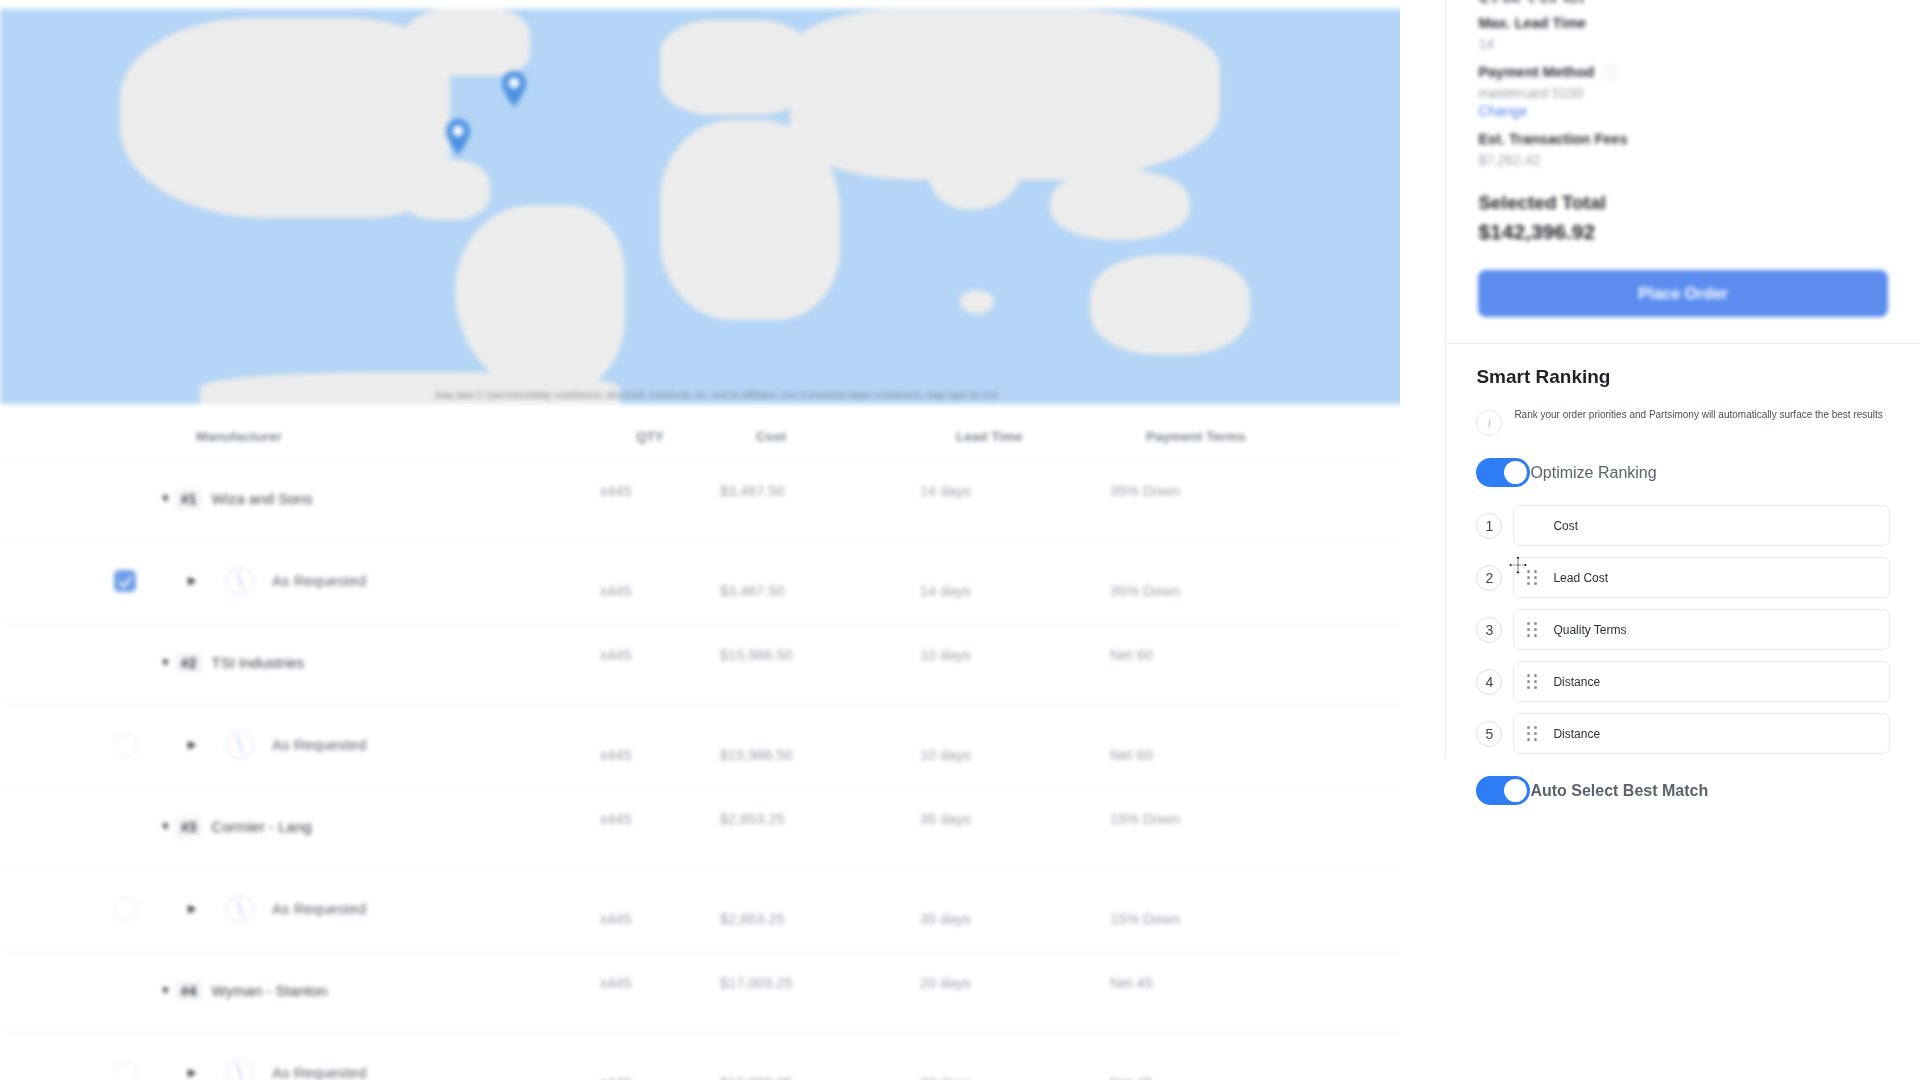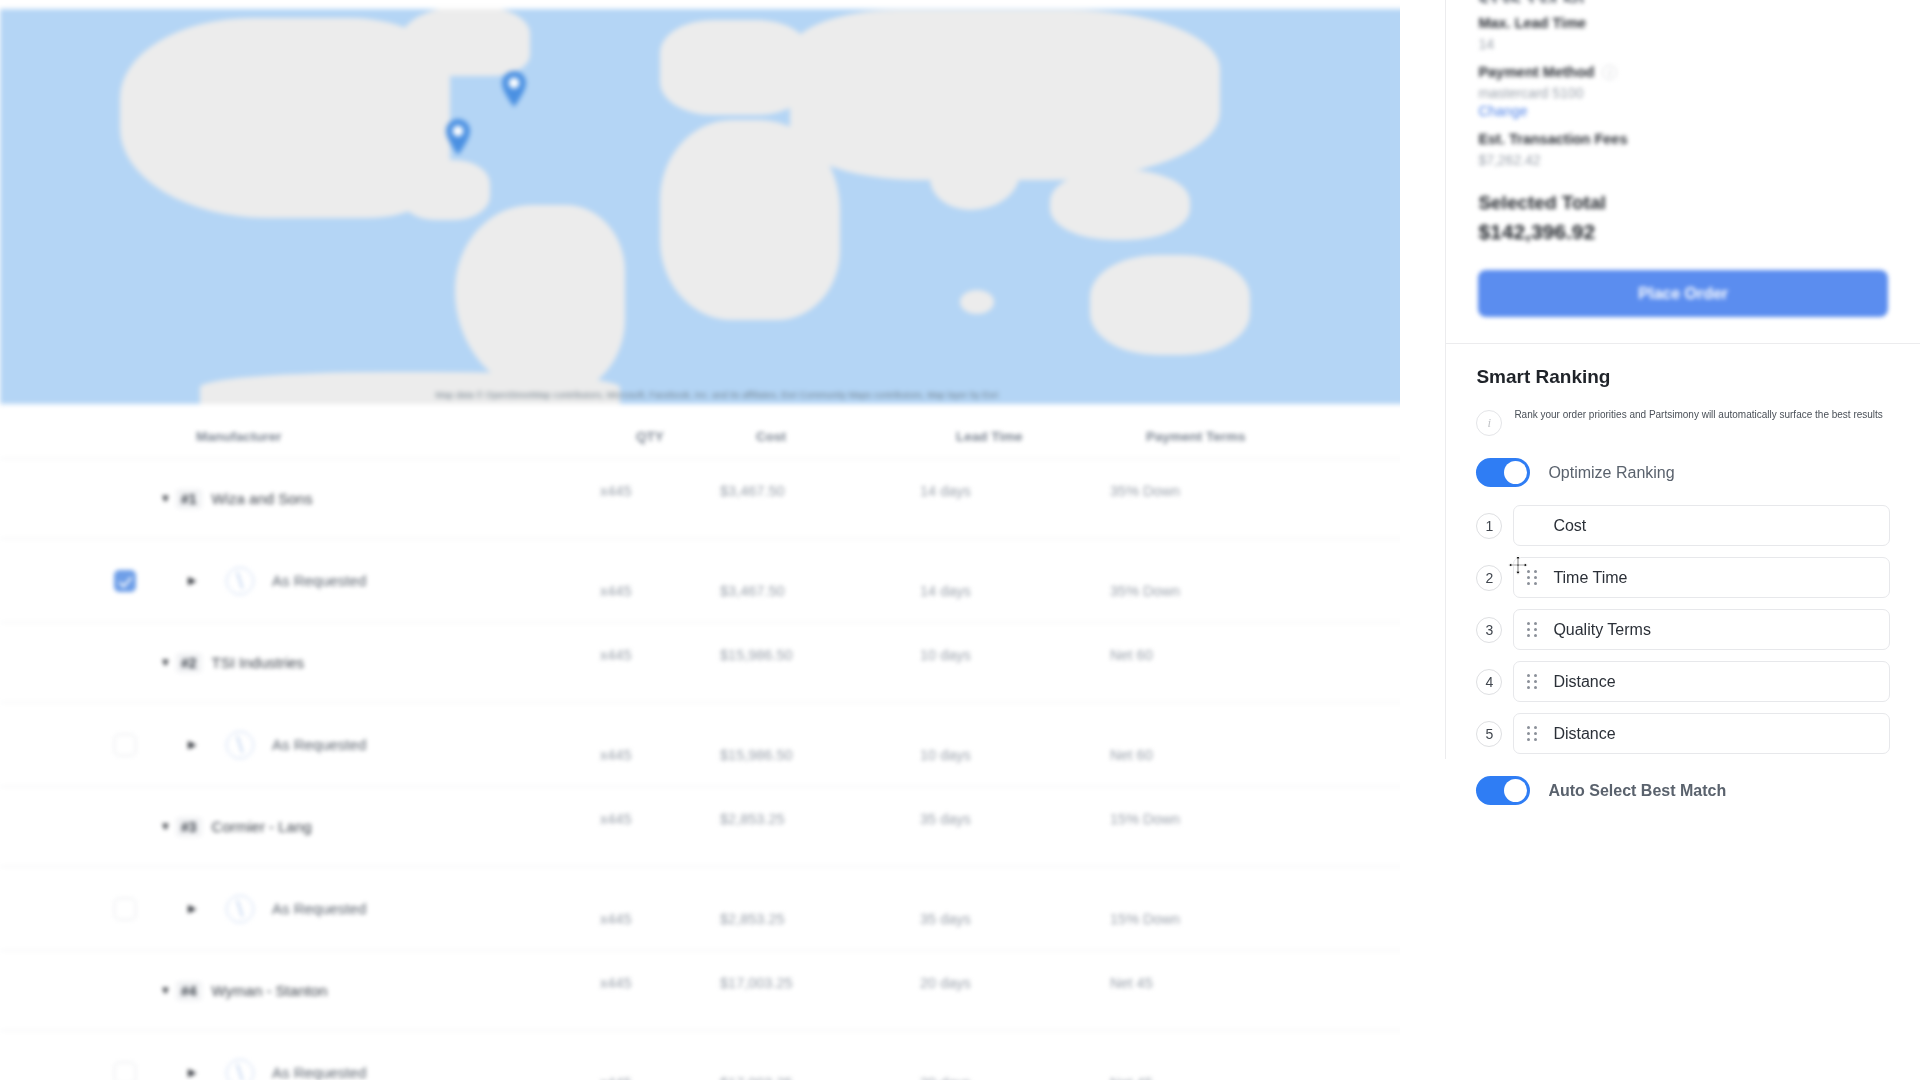--- a/index.html
+++ b/index.html
@@ -152,21 +152,21 @@
   .rank-desc-row { display: flex; align-items: flex-start; gap: 12px; margin-top: 20px; }
   .desc-circle {
     width: 26px; height: 26px; border-radius: 50%;
     border: 1.3px solid #e4e5e8; color: #c2c4c8;
     font-size: 13px; display:flex; align-items:center; justify-content:center;
     flex: none; margin-top: 2px;
     font-family: "Liberation Serif", serif; font-style: italic;
   }
   .rank-desc { font-size: 10px; color: #4a5058; line-height: 1.42; }
 
-  .toggle-row { display: flex; align-items: center; gap: 18px; margin-top: 22px; }
+  .toggle-row { display: flex; align-items: center; margin-top: 22px; }
   .toggle {
     width: 54px; height: 29px; border-radius: 15px;
     background: #2f7df4; position: relative; flex: none;
   }
   .toggle::after {
     content: ""; position: absolute;
     right: 3px; top: 3px; width: 23px; height: 23px;
     border-radius: 50%; background: #ffffff;
   }
   .toggle-label { font-size: 16px; color: #5a626d; }
@@ -185,21 +185,21 @@
     background: #ffffff;
   }
   .grip { width: 12px; height: 17px; flex:none; position: relative; }
   .grip i {
     position: absolute; width: 3px; height: 3px; border-radius: 50%;
     background: #8b9099;
   }
   .grip i:nth-child(1){left:0;top:1px;}   .grip i:nth-child(2){left:7px;top:1px;}
   .grip i:nth-child(3){left:0;top:7px;}   .grip i:nth-child(4){left:7px;top:7px;}
   .grip i:nth-child(5){left:0;top:13px;}  .grip i:nth-child(6){left:7px;top:13px;}
-  .rank-label { font-size: 16px; color: #2b3038; }
+  .rank-label { font-size: 12px; color: #2b3038; }
 
   .bottom-toggle { margin-top: 22px; font-weight: bold; }
 
   
   .cursor-move {
     position: absolute; left: 1507px; top: 554px;
     width: 22px; height: 22px; z-index: 50; pointer-events: none;
   }
 </style>
 </head>
@@ -418,21 +418,21 @@
             <div class="rank-num">2</div>
             <div class="rank-box">
               <span class="grip">
                 <i></i>
                 <i></i>
                 <i></i>
                 <i></i>
                 <i></i>
                 <i></i>
               </span>
-              <span class="rank-label">Time Time</span>
+              <span class="rank-label">Lead Cost</span>
             </div>
           </div>
           <div class="rank-item">
             <div class="rank-num">3</div>
             <div class="rank-box">
               <span class="grip">
                 <i></i>
                 <i></i>
                 <i></i>
                 <i></i>

